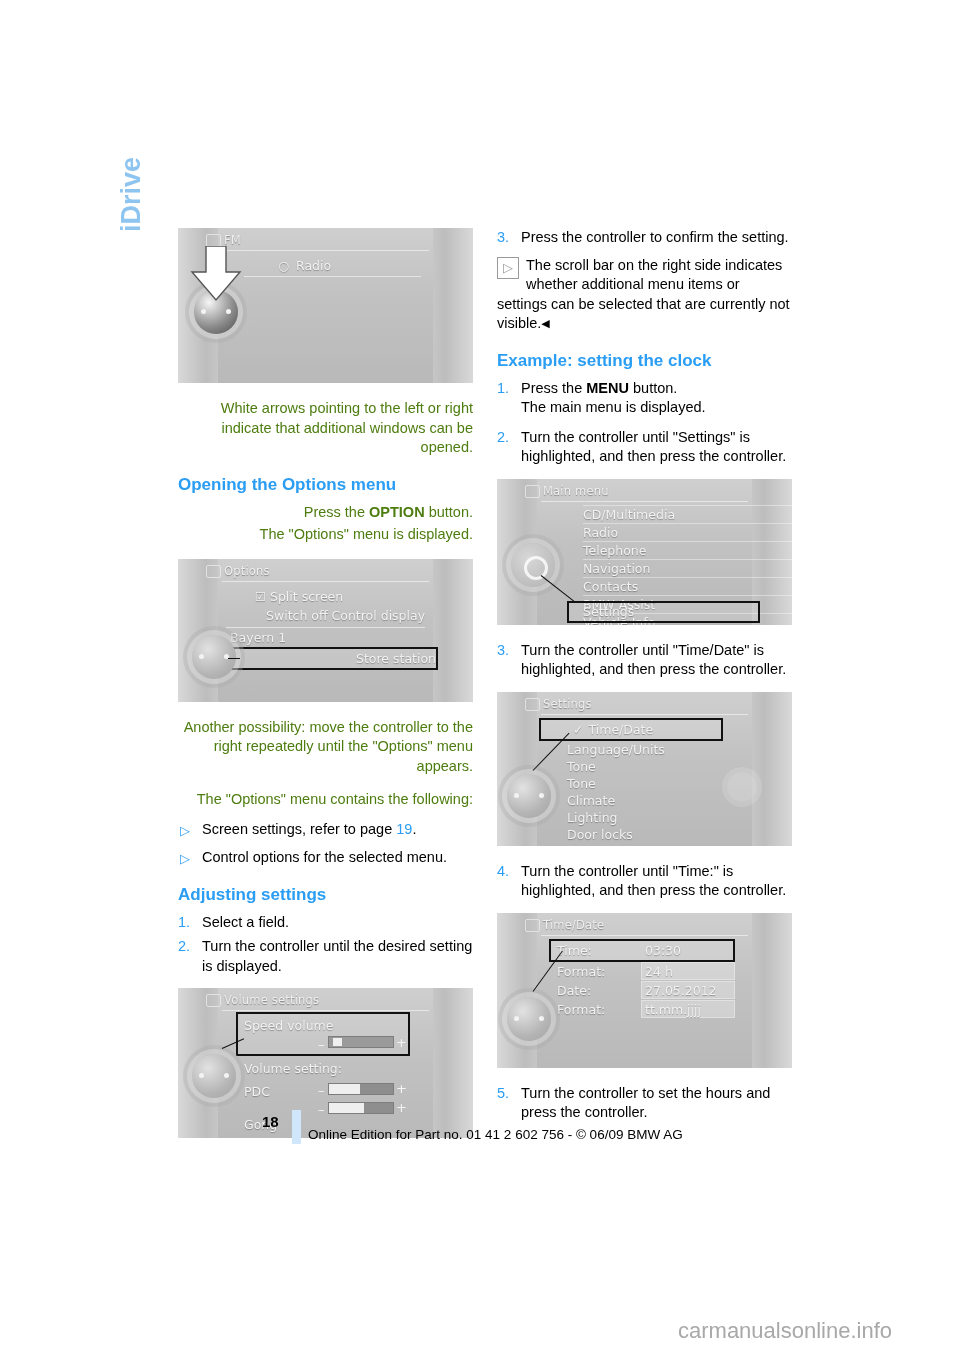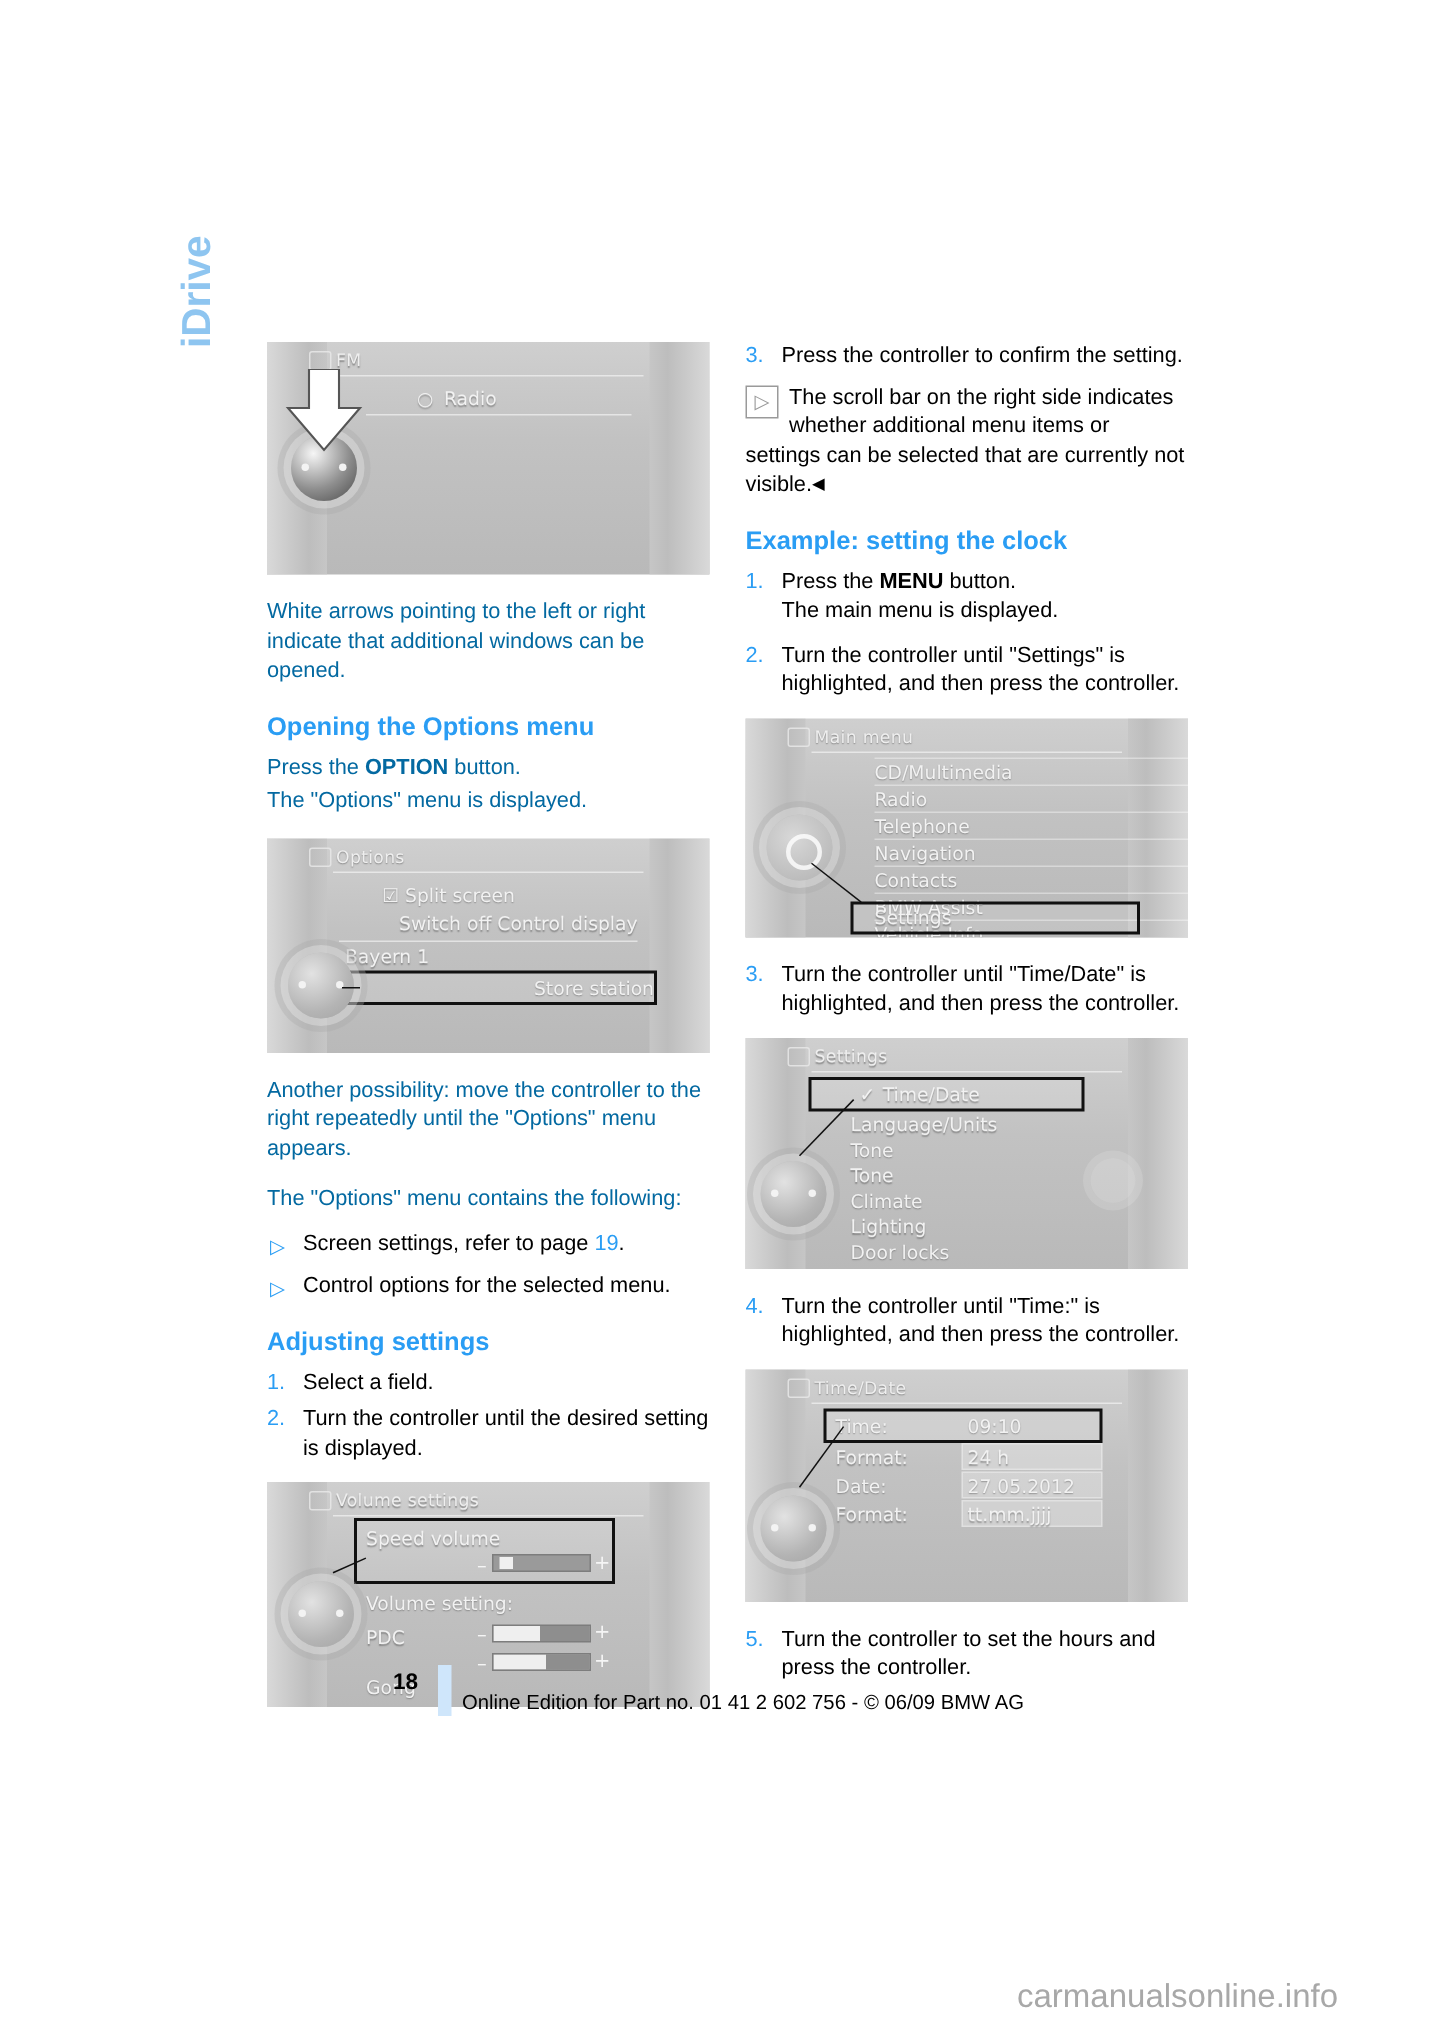--- a/index.html
+++ b/index.html
@@ -15,21 +15,21 @@
     transform:rotate(-90deg);transform-origin:left top;
     white-space:nowrap;letter-spacing:0px;
   }
 
   
   .col{position:absolute;width:295px;}
   .col-left{left:178px;top:228px;}
   .col-right{left:497px;top:228px;}
 
   
-  .para{font-size:14.5px;line-height:19.5px;color:#0369a1;margin:0 0 14px 0;}
+  .para{font-size:14.5px;line-height:19.5px;color:#4d7c0f;margin:0 0 14px 0;text-align:right;}
   .h2{font-size:17px;font-weight:bold;color:#2a9df4;margin:16px 0 8px 0;line-height:21px;}
   b{font-weight:bold;}
 
   
   .olist{margin:0 0 12px 0;padding:0;list-style:none;}
   .olist li{position:relative;padding-left:24px;font-size:14.5px;line-height:19.5px;
             color:#000;margin-bottom:5px;}
   .olist li .num{position:absolute;left:0;top:0;color:#2a9df4;font-size:14.5px;}
 
   
@@ -345,21 +345,21 @@
       <div class="arcB"></div>
       <div class="arcC"></div>
       <div class="arcD"></div>
 
       <div class="titleicon"></div>
       <div class="title">Time/Date</div>
       <div class="hr" style="top:22px;"></div>
 
       <div style="position:absolute;left:54px;top:28px;width:182px;height:19px;outline:2px solid #111;background:rgba(255,255,255,.16);"></div>
       <div class="row" style="position:absolute;left:60px;top:29px;">Time:</div>
-      <div class="row" style="position:absolute;left:148px;top:29px;">09:10</div>
+      <div class="row" style="position:absolute;left:148px;top:29px;">03:30</div>
 
       <div class="row" style="position:absolute;left:60px;top:50px;">Format:</div>
       <div class="valbox" style="left:144px;top:49px;width:92px;"></div>
       <div class="row" style="position:absolute;left:148px;top:50px;">24 h</div>
 
       <div class="row" style="position:absolute;left:60px;top:69px;">Date:</div>
       <div class="valbox" style="left:144px;top:68px;width:92px;"></div>
       <div class="row" style="position:absolute;left:148px;top:69px;">27.05.2012</div>
 
       <div class="row" style="position:absolute;left:60px;top:88px;">Format:</div>

